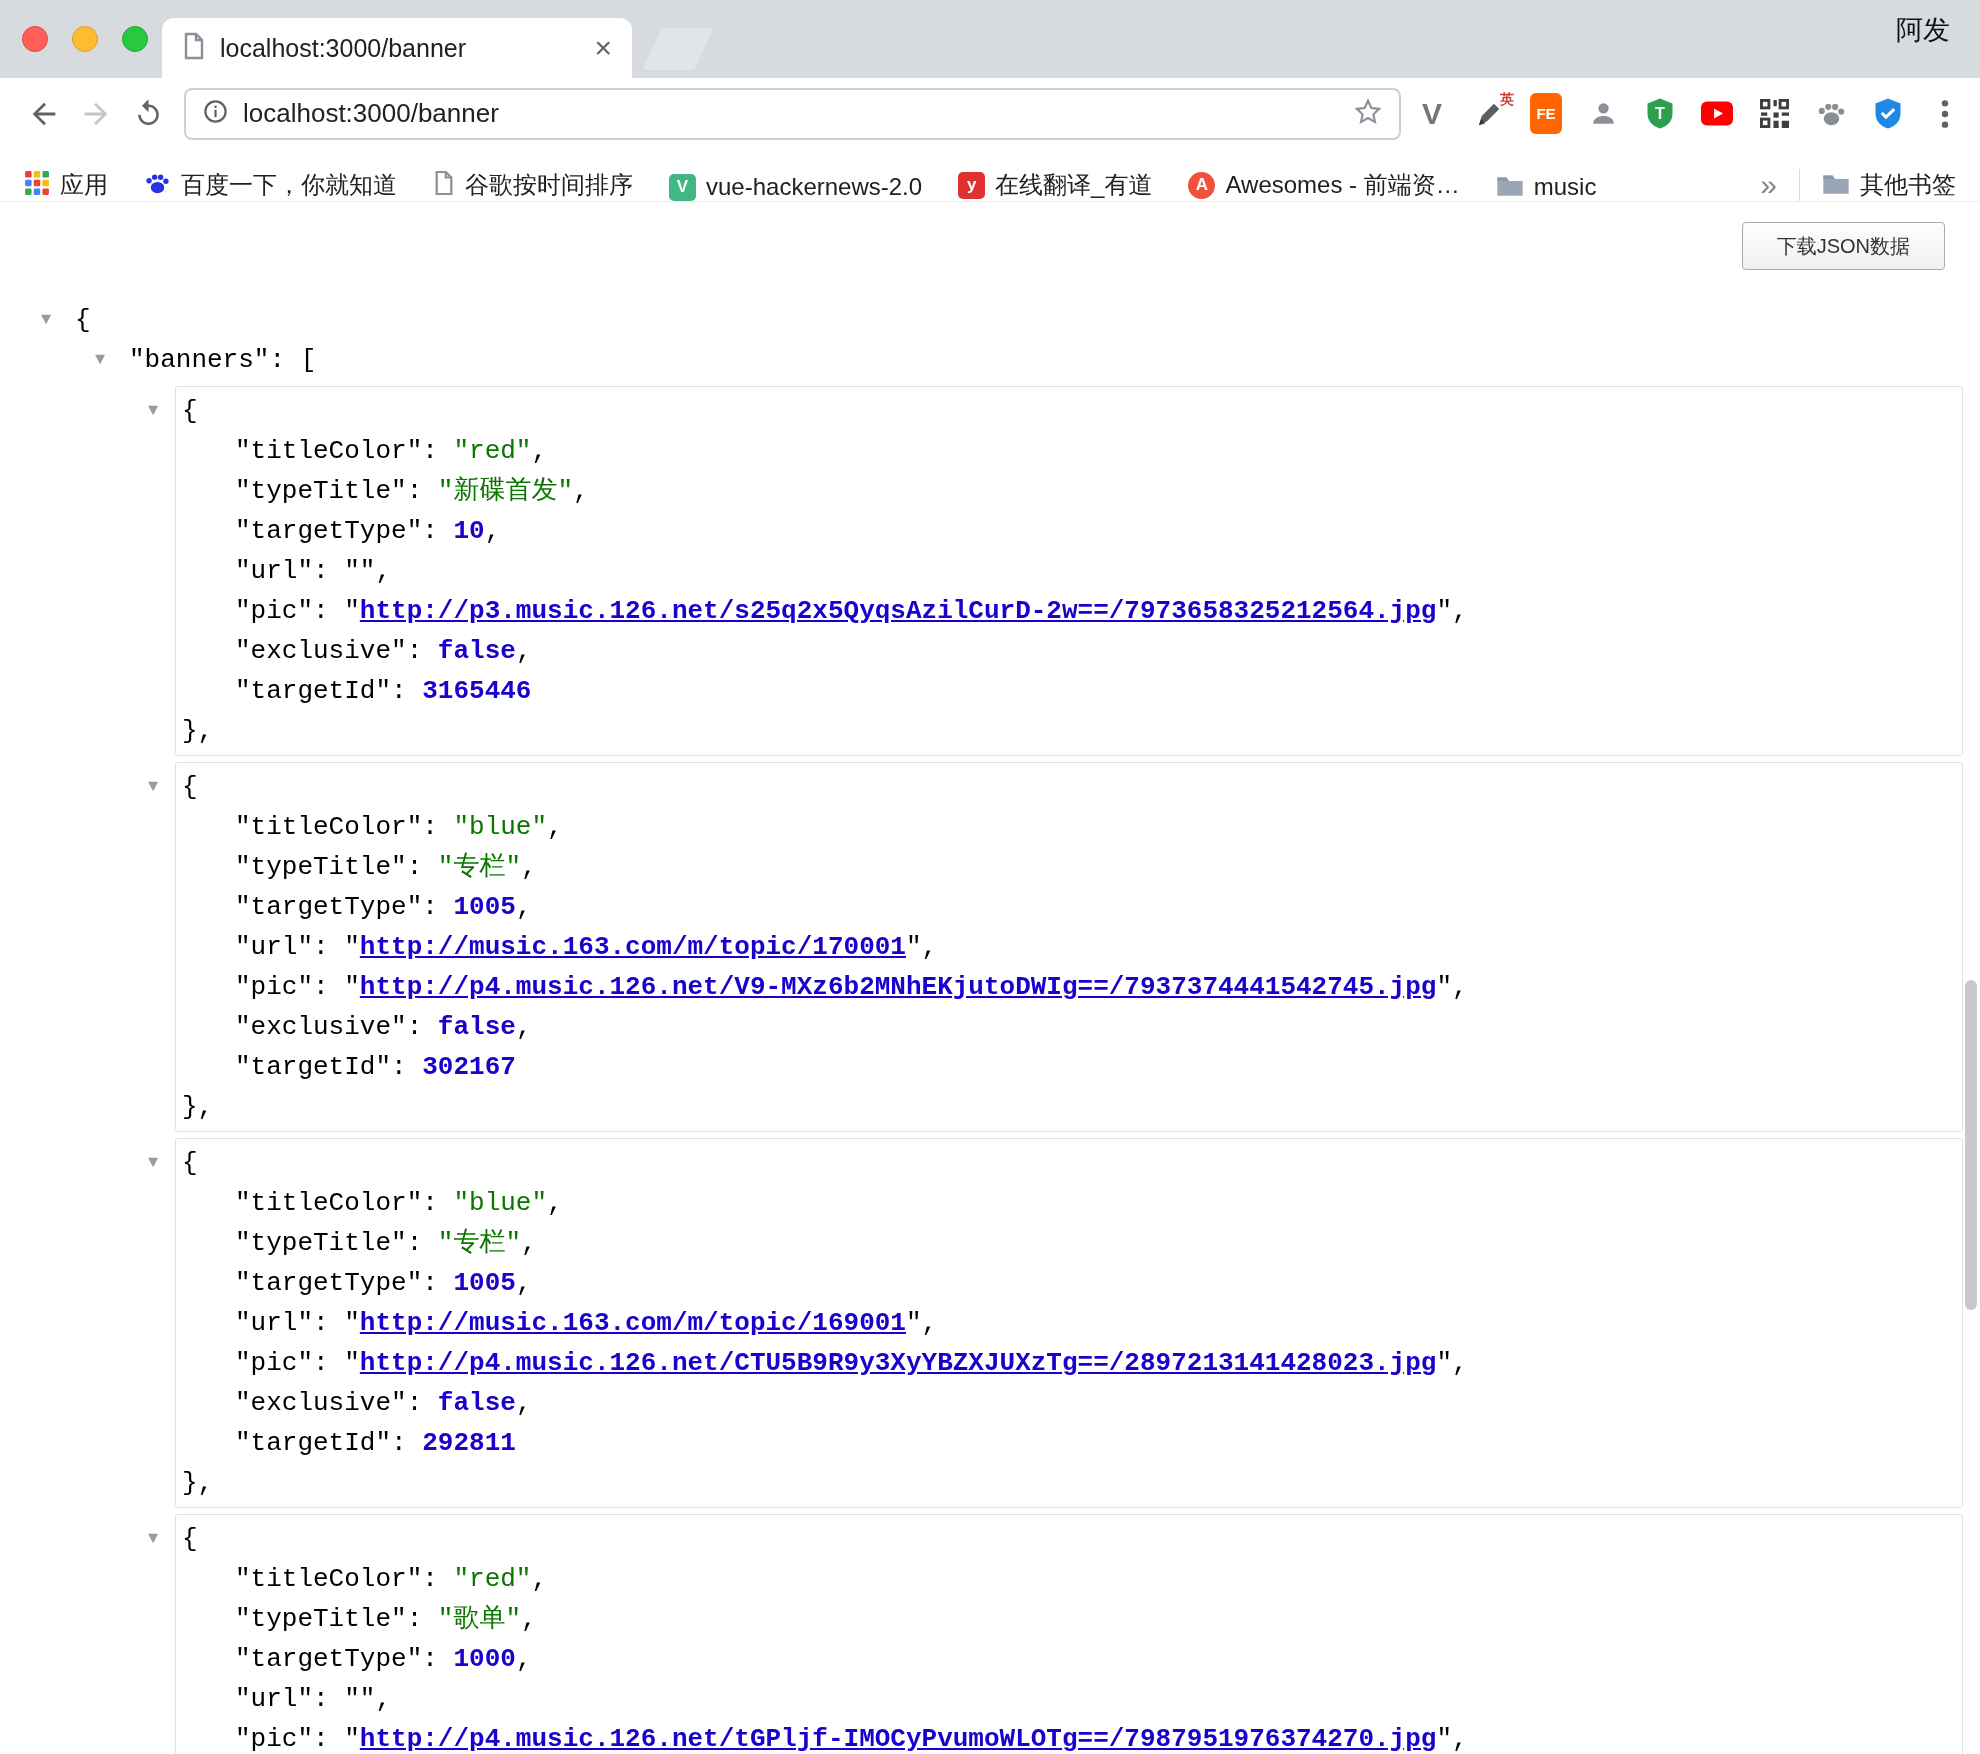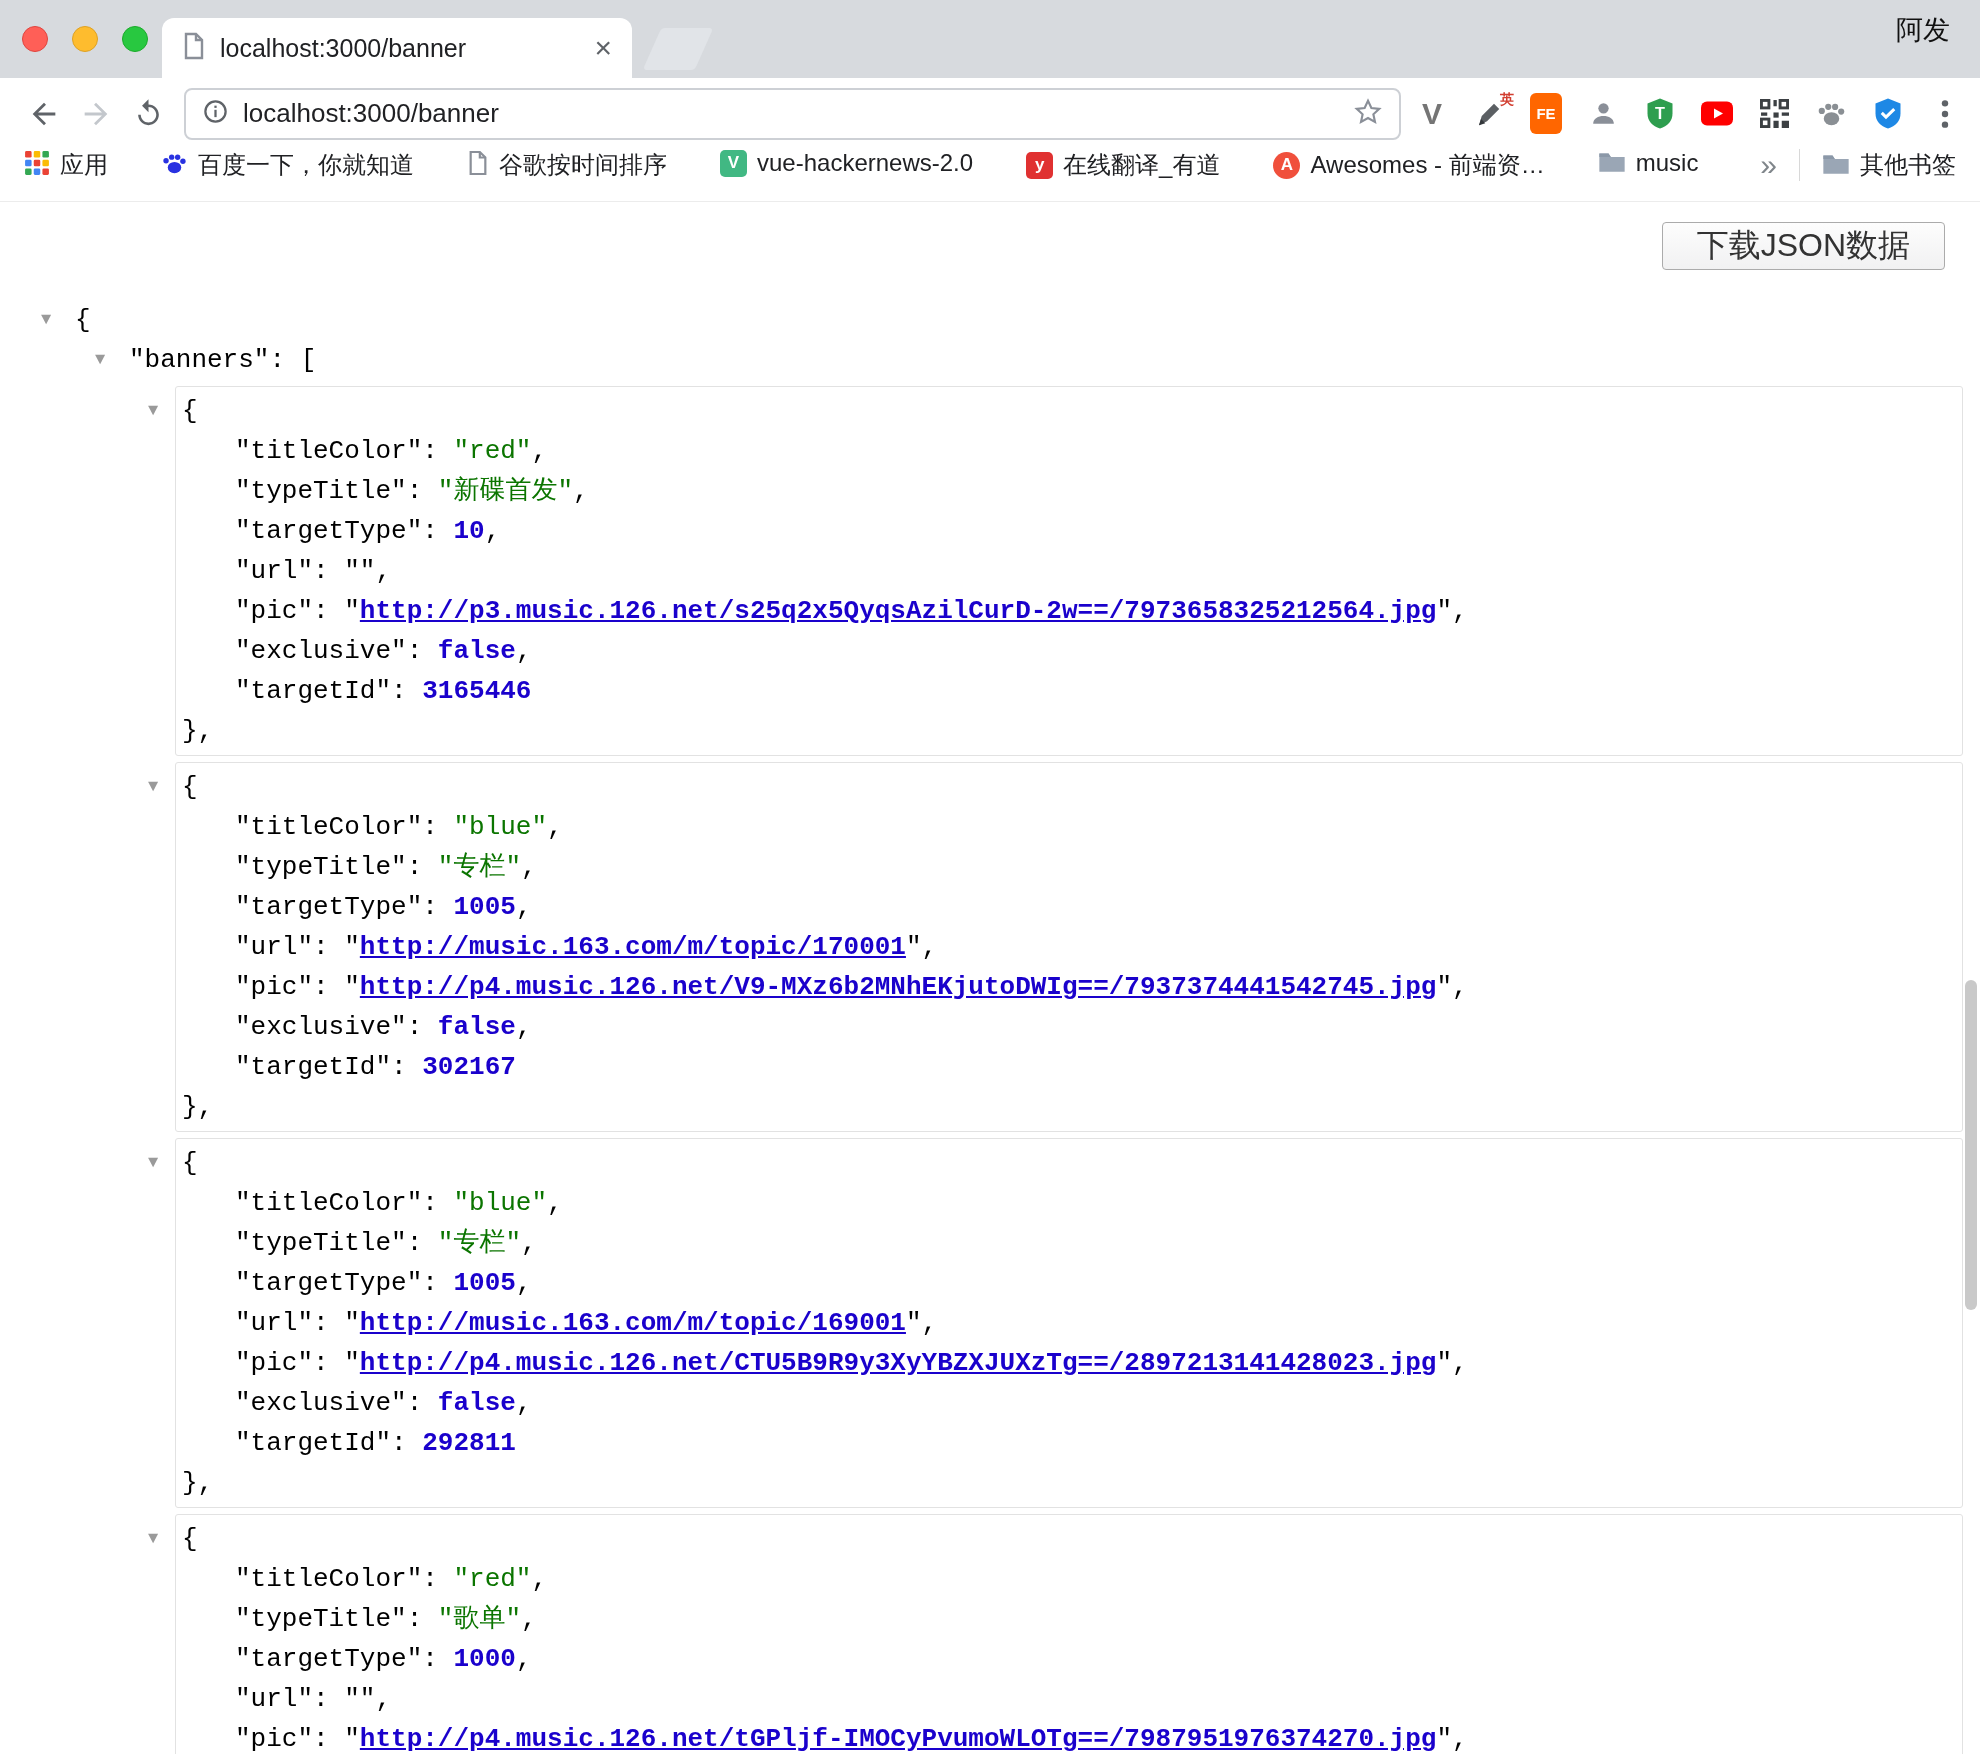--- a/index.html
+++ b/index.html
@@ -45,36 +45,36 @@
   .ext-area { display:flex; align-items:center; gap:23px; flex:0 0 auto; }
   .ext { width:34px; height:34px; display:flex; align-items:center; justify-content:center;
     cursor:pointer; position:relative; }
   .ext .glyph-v { font-weight:bold; font-size:30px; color:#757575; }
   .badge-en { position:absolute; top:-6px; right:-8px; font-size:14px; color:#d23f31; font-weight:bold; }
   .fe-box { width:32px; height:41px; background:#ff6600; color:#fff; border-radius:6px;
     font-size:15px; font-weight:bold; display:flex; align-items:center; justify-content:center; }
 
   
   .bookmarks { height:53px; background:#fff; border-bottom:1px solid #ececec;
-    display:flex; align-items:flex-start; padding:0 24px; gap:53px; }
+    display:flex; align-items:flex-end; padding:0 24px; gap:36px; }
   .bm { display:flex; align-items:center; gap:10px; cursor:pointer; flex:0 0 auto; }
   .bm-label { font-size:24px; color:#202124; white-space:nowrap; }
   .sq-icon { width:27px; height:27px; border-radius:5px; color:#fff; font-weight:bold;
     font-size:17px; display:flex; align-items:center; justify-content:center; }
   .round-icon { width:27px; height:27px; border-radius:50%; color:#fff; font-weight:bold;
     font-size:17px; display:flex; align-items:center; justify-content:center; }
   .bm-right { margin-left:auto; display:flex; align-items:center; gap:22px; }
   .chevron { font-size:30px; color:#80868b; cursor:pointer; line-height:1; }
   .bm-divider { width:1px; height:32px; background:#d8d8d8; }
 
   
   .page { position:relative; background:#fff; }
   .actions { display:flex; justify-content:flex-end; padding:20px 17px 0 0; }
   .btn {
-    height:48px; font-size:32px; color:#333; cursor:pointer;
+    height:48px; font-size:20px; color:#333; cursor:pointer;
     background:linear-gradient(#fdfdfd,#f1f1f2);
     border:1px solid #ababab; border-radius:4px; padding:0 30px;
     font-family:"Liberation Sans", sans-serif;
   }
   .download-btn { margin-right:18px; padding:0 34px; }
   .btn-group { display:flex; }
   .btn-group .btn { border-radius:0; min-width:159px; }
   .btn-group .btn:first-child { border-radius:4px 0 0 4px; }
   .btn-group .btn:last-child { border-radius:0 4px 4px 0; margin-left:-1px; }
 

